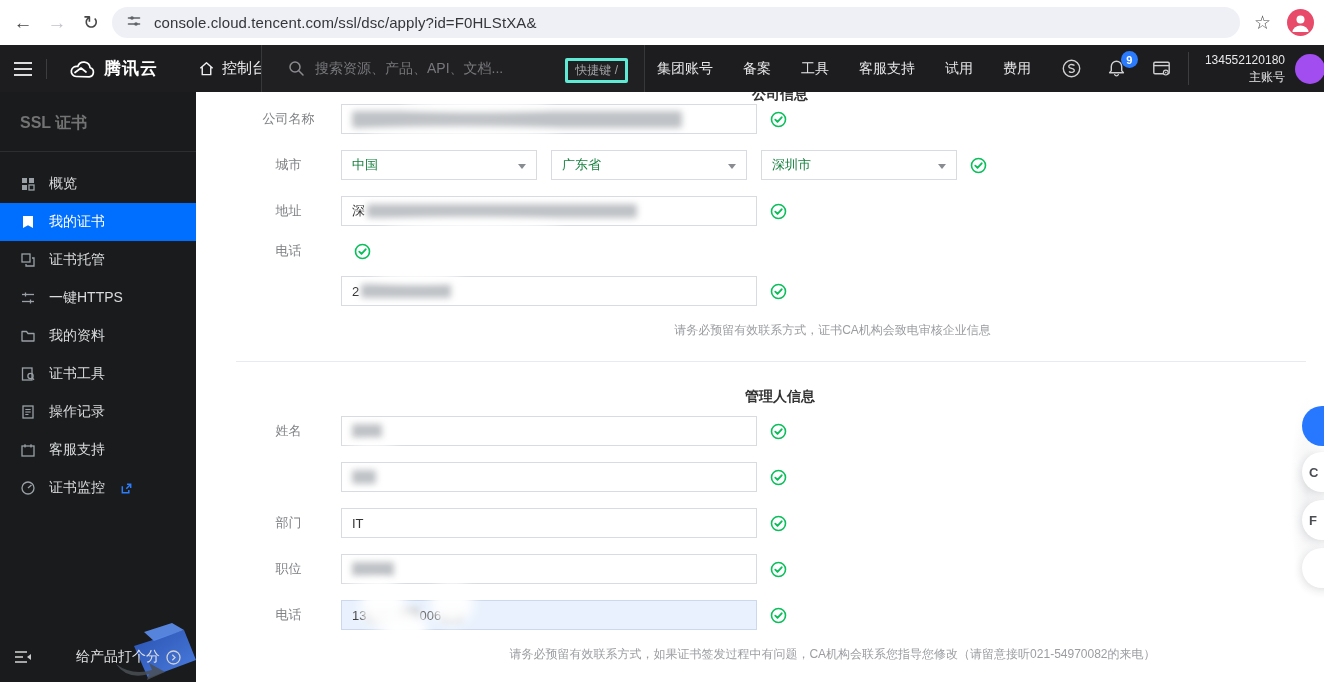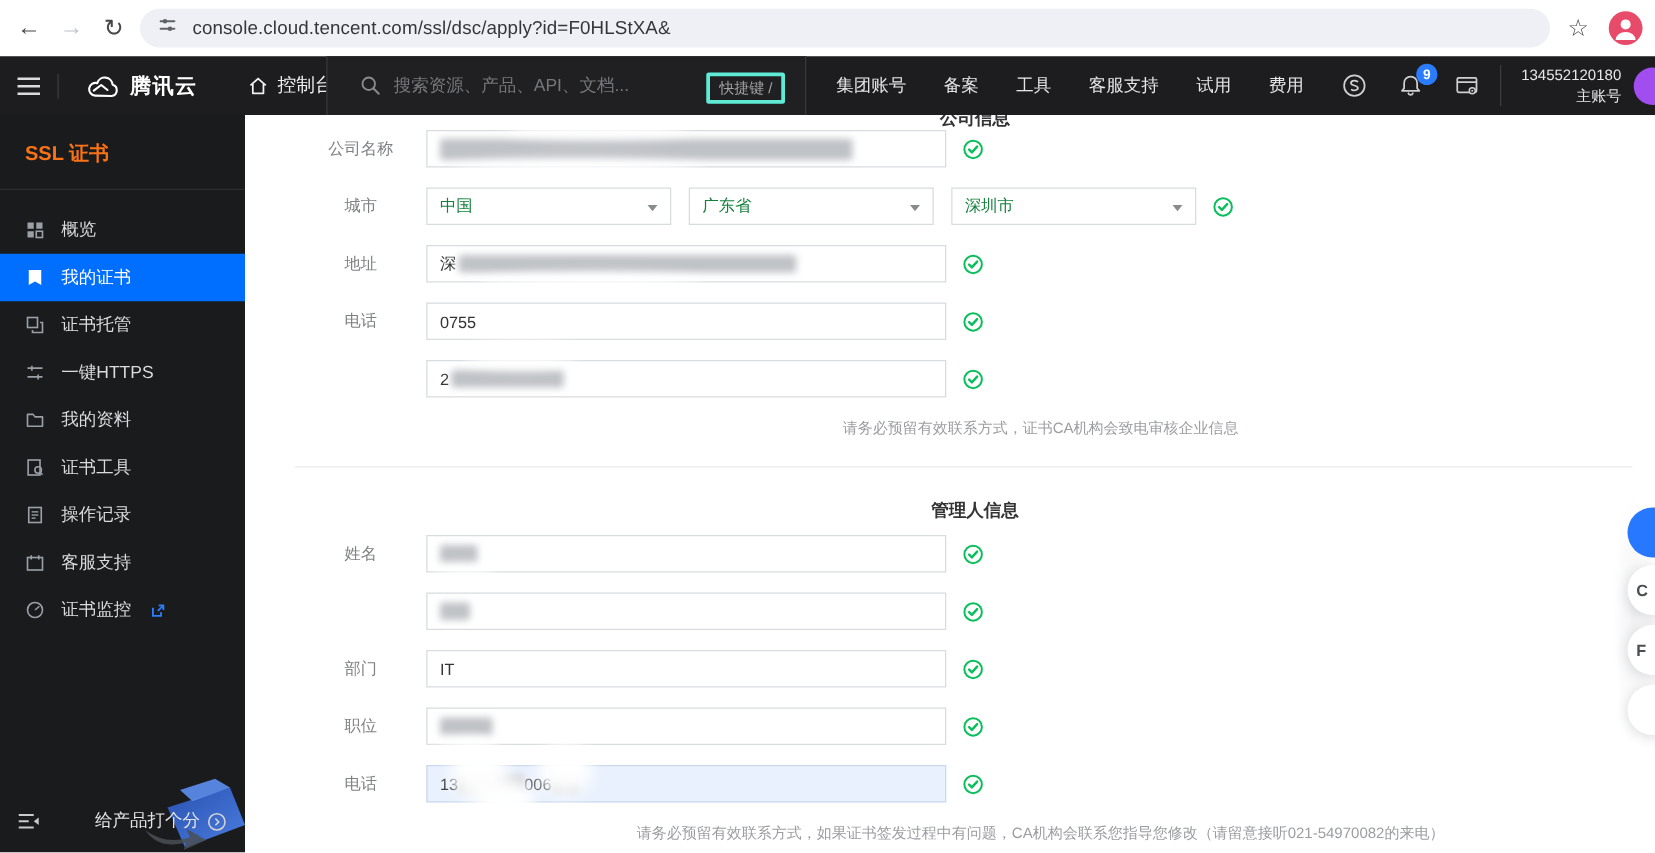--- a/index.html
+++ b/index.html
@@ -22,32 +22,32 @@
   .hamb i { display:block; width:18px; height:2px; background:#dcdcde; }
   .vdiv { width:1px; height:20px; background:#3d3d40; }
   .brand { display:flex; align-items:center; gap:8px; margin-left:22px; cursor:pointer; }
   .brand-text { font-size:17px; font-weight:700; letter-spacing:1px; color:#fff; }
   .console { display:flex; align-items:center; gap:7px; margin-left:40px; cursor:pointer; }
   .console span { font-size:15px; color:#f0f0f2; }
   .nav-search { position:absolute; left:261px; top:0; width:384px; height:47px; border-left:1px solid #37383a; border-right:1px solid #37383a; display:flex; align-items:center; cursor:text; background:#202022; }
   .nav-search .ph { margin-left:10px; font-size:14px; color:#77787c; }
   .nav-search svg { margin-left:26px; }
   .hotkey { position:absolute; right:16px; top:13px; border:3px solid #5eead4; border-radius:2px; padding:1px 7px; font-size:12px; color:#a0a1a5; }
-  .nav-right { position:absolute; right:0; top:0; height:47px; display:flex; align-items:center; }
+  .nav-right { position:absolute; right:12px; top:0; height:47px; display:flex; align-items:center; }
   .nav-menu { display:flex; align-items:center; gap:30px; font-size:14px; }
   .nav-menu span { cursor:pointer; color:#e6e6e8; white-space:nowrap; }
   .nav-icons { display:flex; align-items:center; gap:24px; margin-left:30px; }
   .nav-icons .ni { position:relative; cursor:pointer; display:flex; }
   .bell-badge { position:absolute; top:-7px; right:-11px; min-width:17px; height:17px; border-radius:9px; background:#2b7bfe; color:#fff; font-size:11px; font-weight:700; display:flex; align-items:center; justify-content:center; padding:0 3px; }
   .acct { margin-left:16px; padding-left:16px; border-left:1px solid #3d3d40; text-align:right; font-size:12px; line-height:1.4; color:#e8e8ea; cursor:pointer; }
   .n-avatar { width:30px; height:30px; border-radius:50%; background:#a24df0; margin-left:10px; margin-right:-13px; flex:none; cursor:pointer; }
 
   
   .sidebar { position:absolute; left:0; top:92px; width:196px; bottom:0; background:#191b1d; color:#d9dbdd; }
-  .sb-title { padding:21px 0 0 20px; font-size:16px; font-weight:700; color:#f97316; }
+  .sb-title { padding:21px 0 0 20px; font-size:16px; font-weight:700; color:#737373; }
   .sb-div { margin-top:17px; border-bottom:1px solid #2c2e30; }
   .sb-list { margin-top:13px; }
   .sb-item { height:38px; display:flex; align-items:center; gap:13px; padding-left:20px; font-size:14px; cursor:pointer; }
   .sb-item.sel { background:#006eff; color:#fff; }
   .sb-foot { position:absolute; left:0; right:0; bottom:0; height:50px; display:flex; align-items:center; }
   .sb-foot .collapse { margin-left:14px; cursor:pointer; display:flex; }
   .sb-foot .rate { margin-left:44px; font-size:14px; color:#e4e4e6; cursor:pointer; display:flex; align-items:center; gap:6px; position:relative; z-index:2; }
   .deco { position:absolute; right:0; bottom:0; z-index:1; }
 
   
@@ -343,23 +343,20 @@
       <span class="chk">
         <svg width="17" height="17" viewBox="0 0 17 17">
             <circle cx="8.5" cy="8.5" r="7" fill="none" stroke="#0abf5b" stroke-width="1.6"></circle>
             <path d="M5.3 8.7l2.2 2.2 4.2-4.6" fill="none" stroke="#0abf5b" stroke-width="1.9" stroke-linecap="round" stroke-linejoin="round"></path>
           </svg>
       </span>
     </div>
 
     <div class="frow">
       <span class="flabel">电话</span>
-      <div class="finput">
-        <span>0755</span>
-      </div>
       <span class="chk">
         <svg width="17" height="17" viewBox="0 0 17 17">
             <circle cx="8.5" cy="8.5" r="7" fill="none" stroke="#0abf5b" stroke-width="1.6"></circle>
             <path d="M5.3 8.7l2.2 2.2 4.2-4.6" fill="none" stroke="#0abf5b" stroke-width="1.9" stroke-linecap="round" stroke-linejoin="round"></path>
           </svg>
       </span>
     </div>
 
     <div class="frow">
       <span class="flabel"></span>

